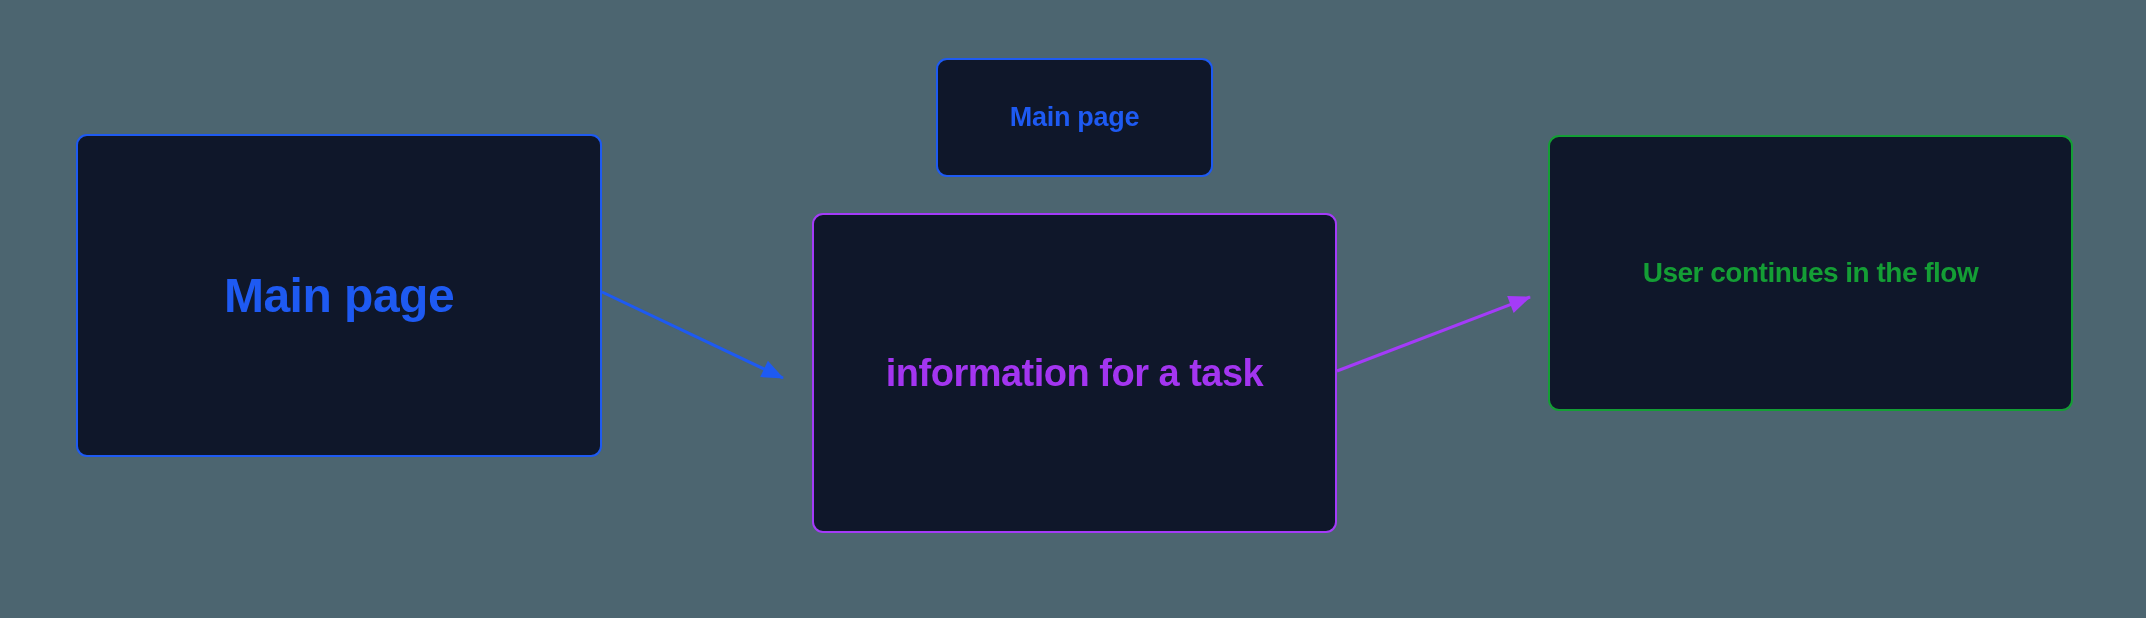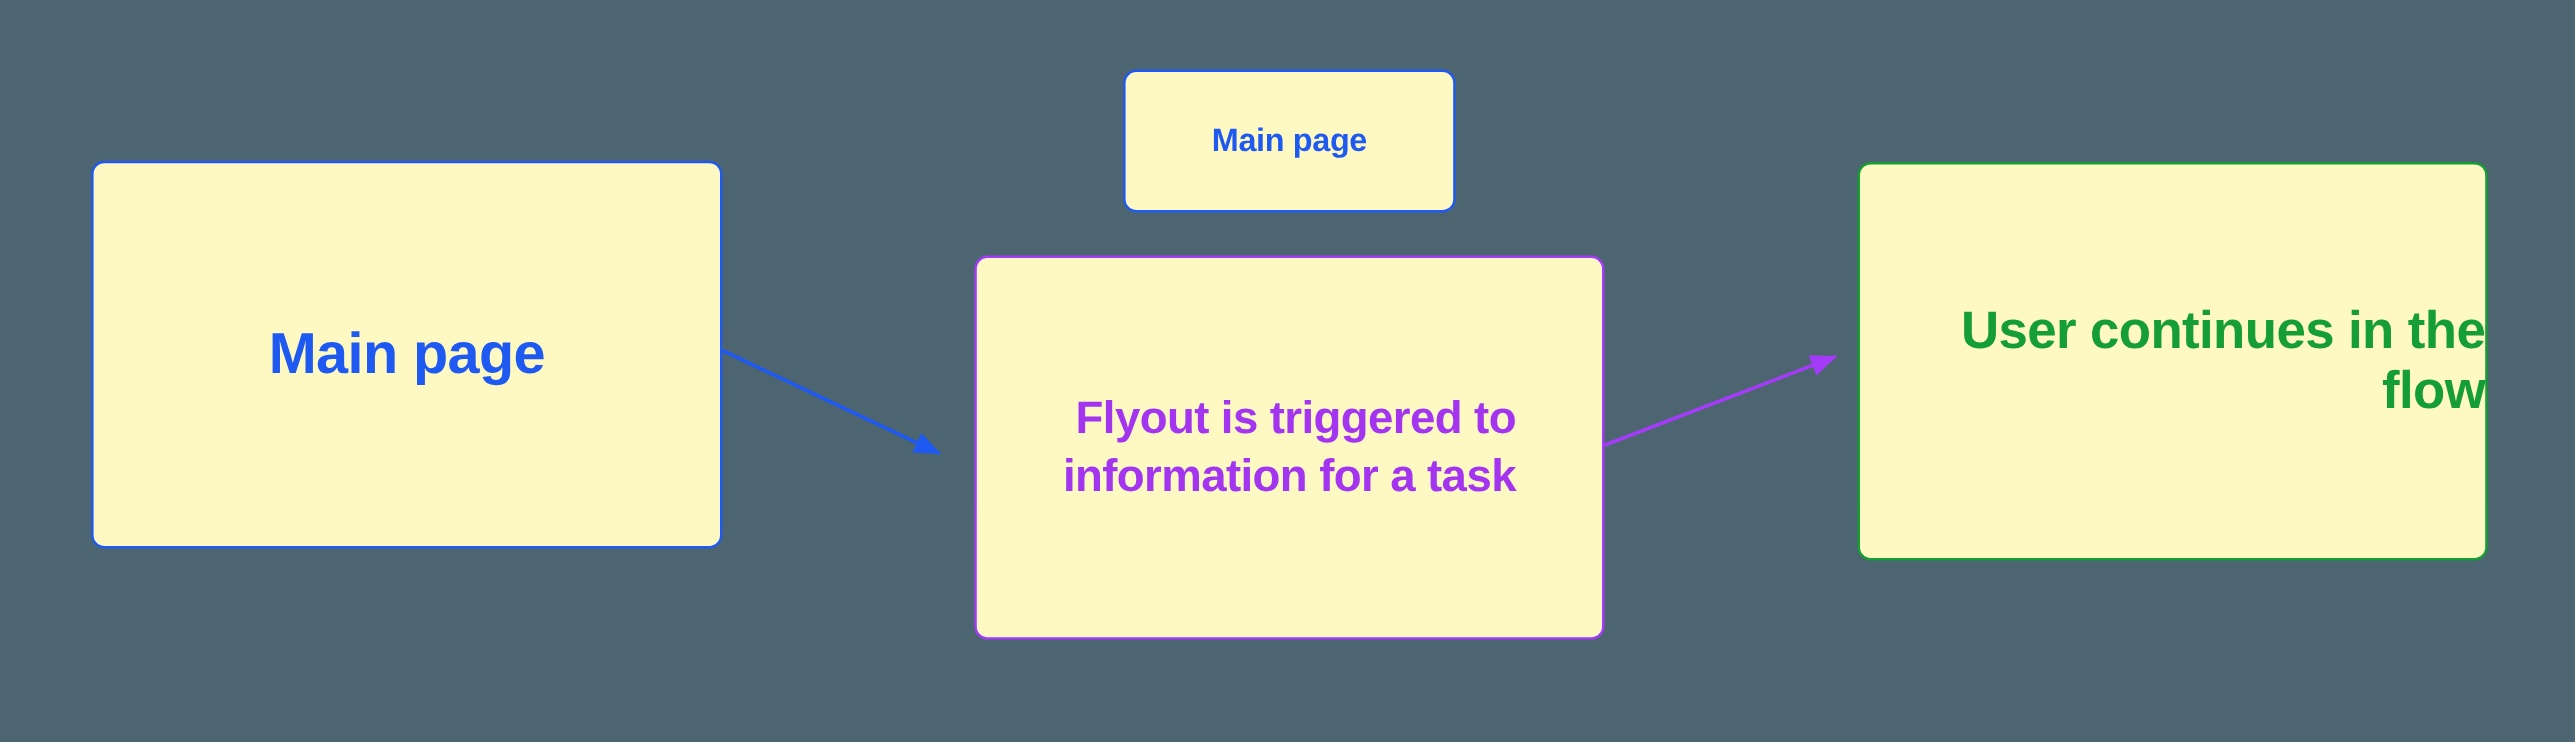--- a/index.html
+++ b/index.html
@@ -10,26 +10,26 @@
   }
   .canvas {
     position: relative;
     width: 2146px;
     height: 618px;
     background: #4C6570;
     overflow: hidden;
   }
   .node {
     position: absolute;
-    background: #fef9c3;
+    background: #0f172a;
     border-radius: 11px;
     display: flex;
     align-items: center;
     justify-content: center;
-    text-align: right;
+    text-align: left;
     box-sizing: border-box;
     font-weight: bold;
   }
   .node-main-large {
     left: 76px; top: 134px;
     width: 526px; height: 323px;
     border: 2.5px solid #1E5AF2;
     color: #1E5AF2;
     font-size: 48px;
     letter-spacing: -0.5px;
@@ -46,24 +46,24 @@
     left: 812px; top: 213px;
     width: 525px; height: 320px;
     border: 2.5px solid #A43BF8;
     color: #A335F0;
     font-size: 38px;
     line-height: 48px;
     letter-spacing: -0.5px;
   }
   .node-continue {
     left: 1548px; top: 135px;
-    width: 525px; height: 332px;
+    width: 525px; height: 276px;
     border: 2.5px solid #149E35;
     color: #149E35;
-    font-size: 44px;
+    font-size: 28px;
     letter-spacing: -0.5px;
   }
   .node-flyout .line { display: block; }
   .connector-layer {
     position: absolute;
     left: 0; top: 0;
     width: 2146px;
     height: 618px;
     pointer-events: none;
   }
@@ -90,21 +90,20 @@
   <div class="node node-main-large">
     <span>Main page</span>
   </div>
 
   <div class="node node-main-small">
     <span>Main page</span>
   </div>
 
   <div class="node node-flyout">
     <span>
-      <span class="line">Flyout is triggered to</span>
       <span class="line">information for a task</span>
     </span>
   </div>
 
   <div class="node node-continue">
     <span>User continues in the flow</span>
   </div>
 
 </div>
 

